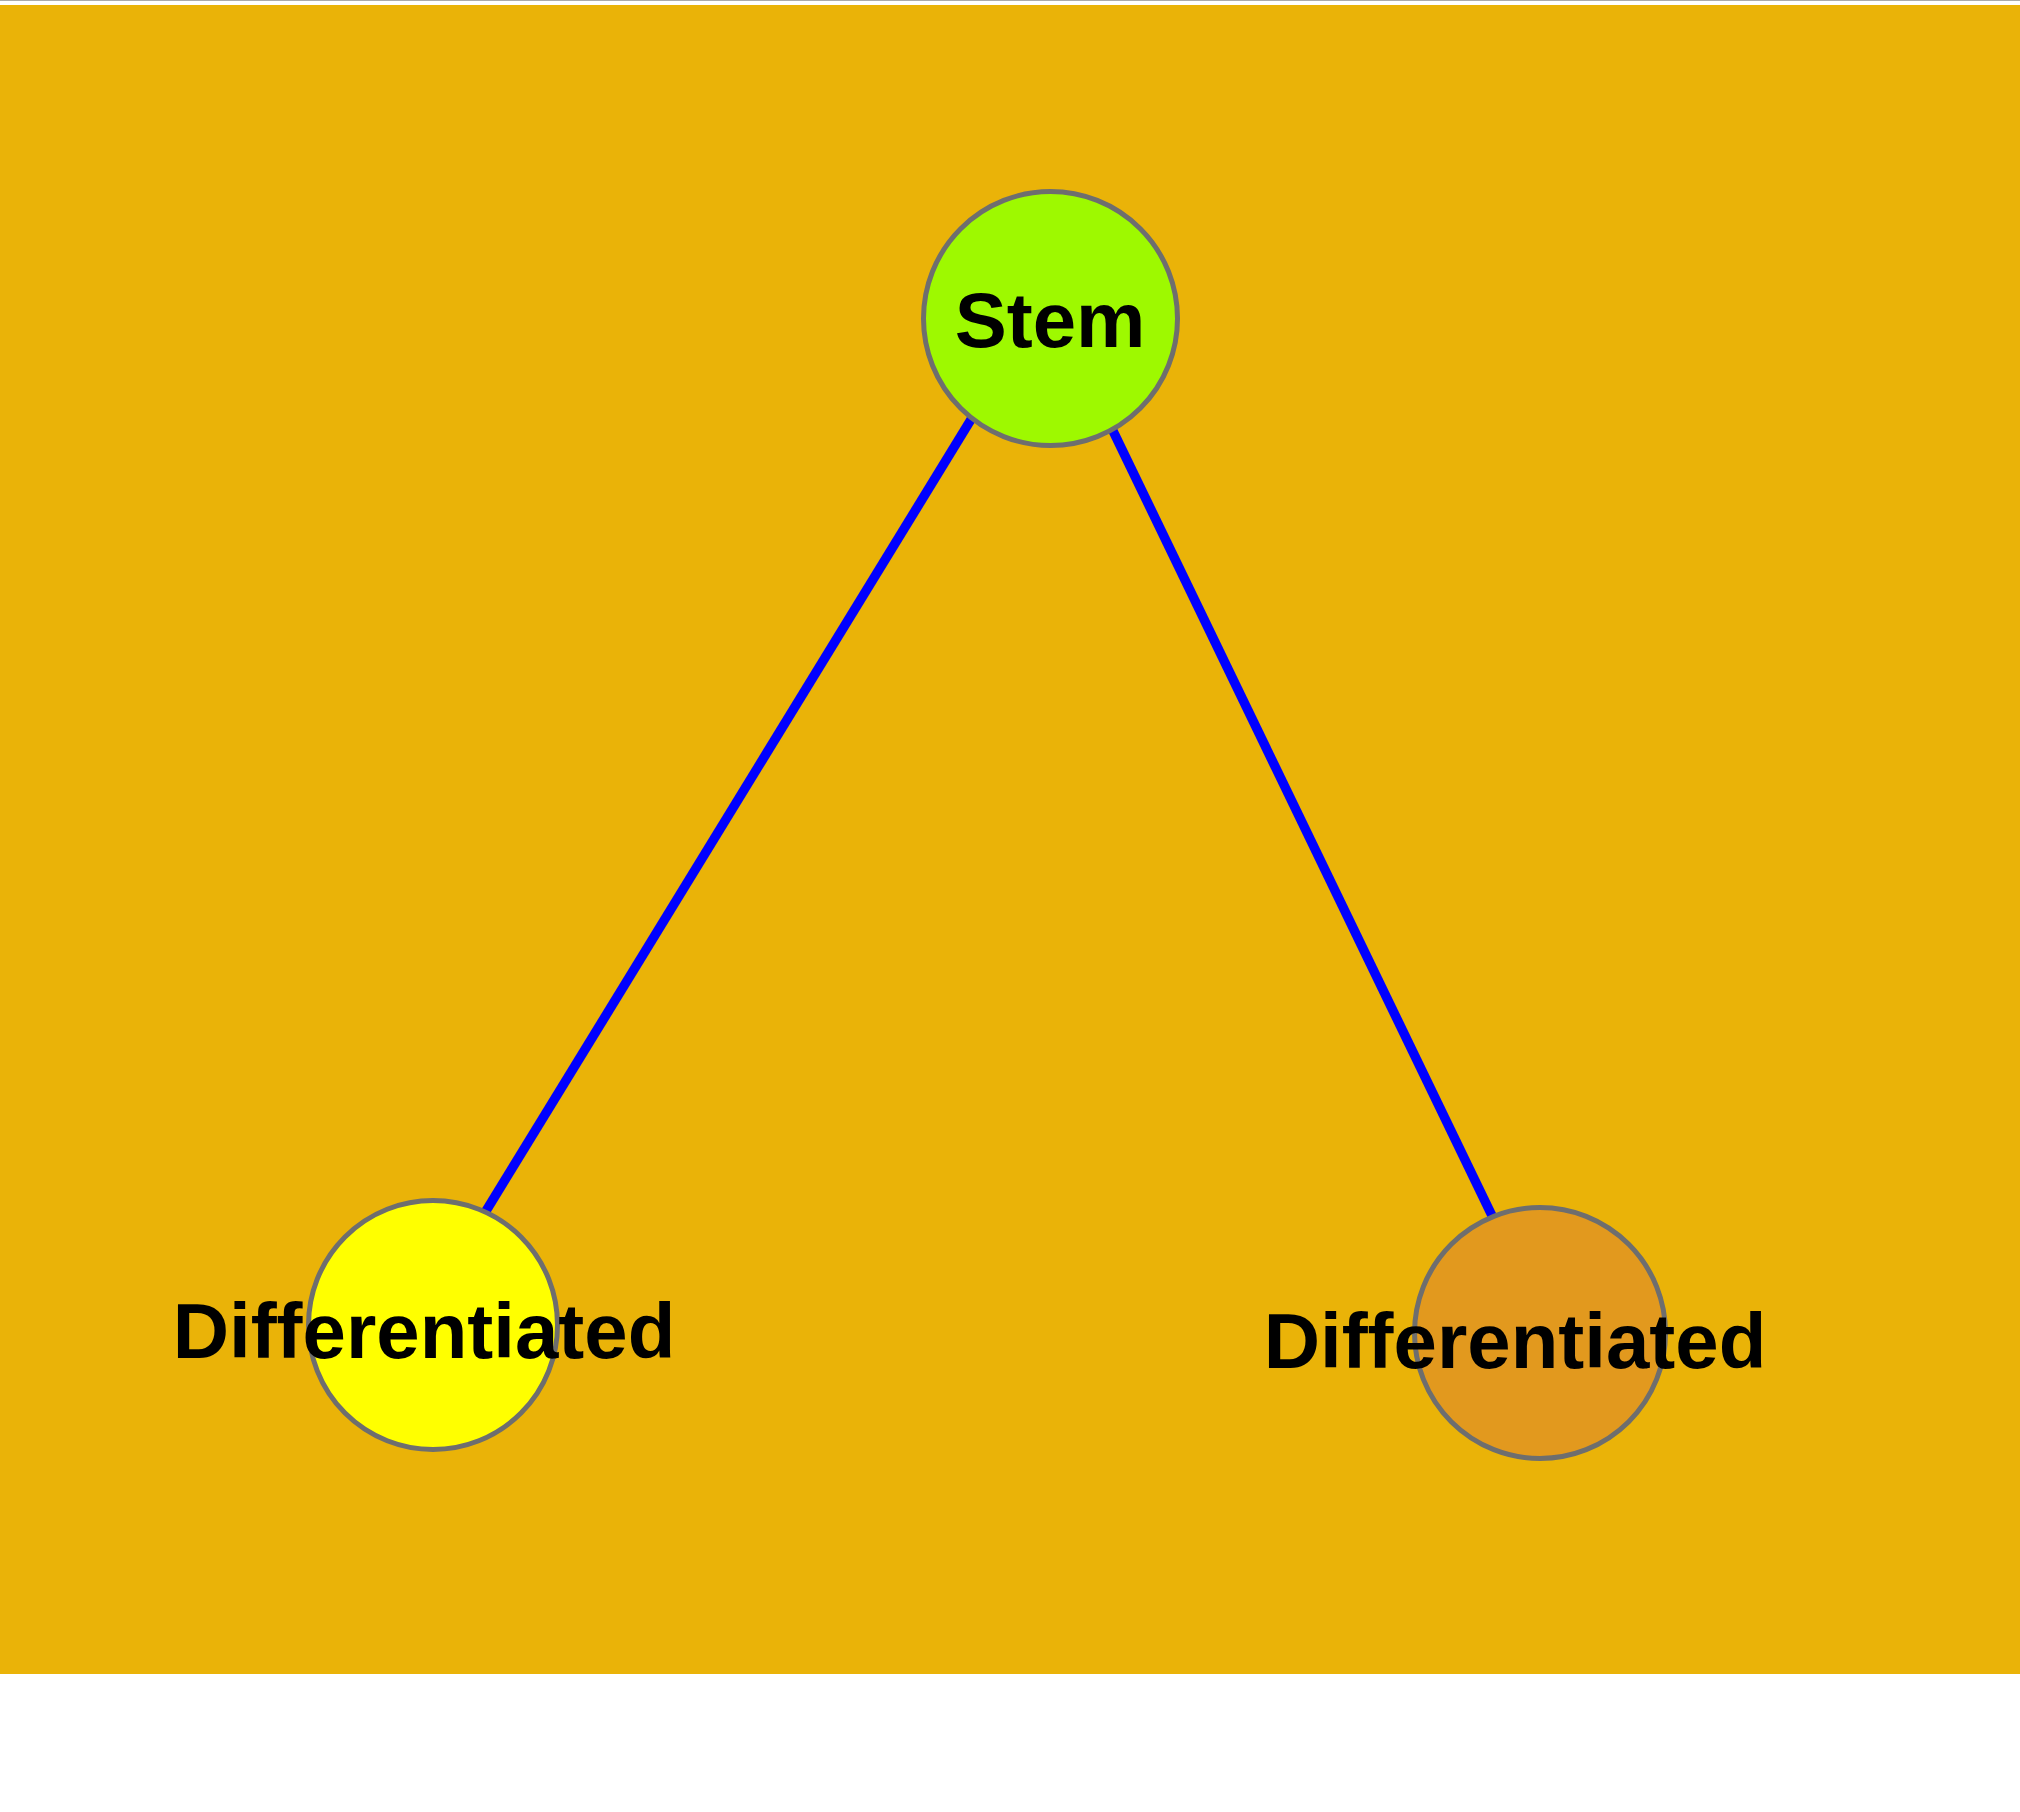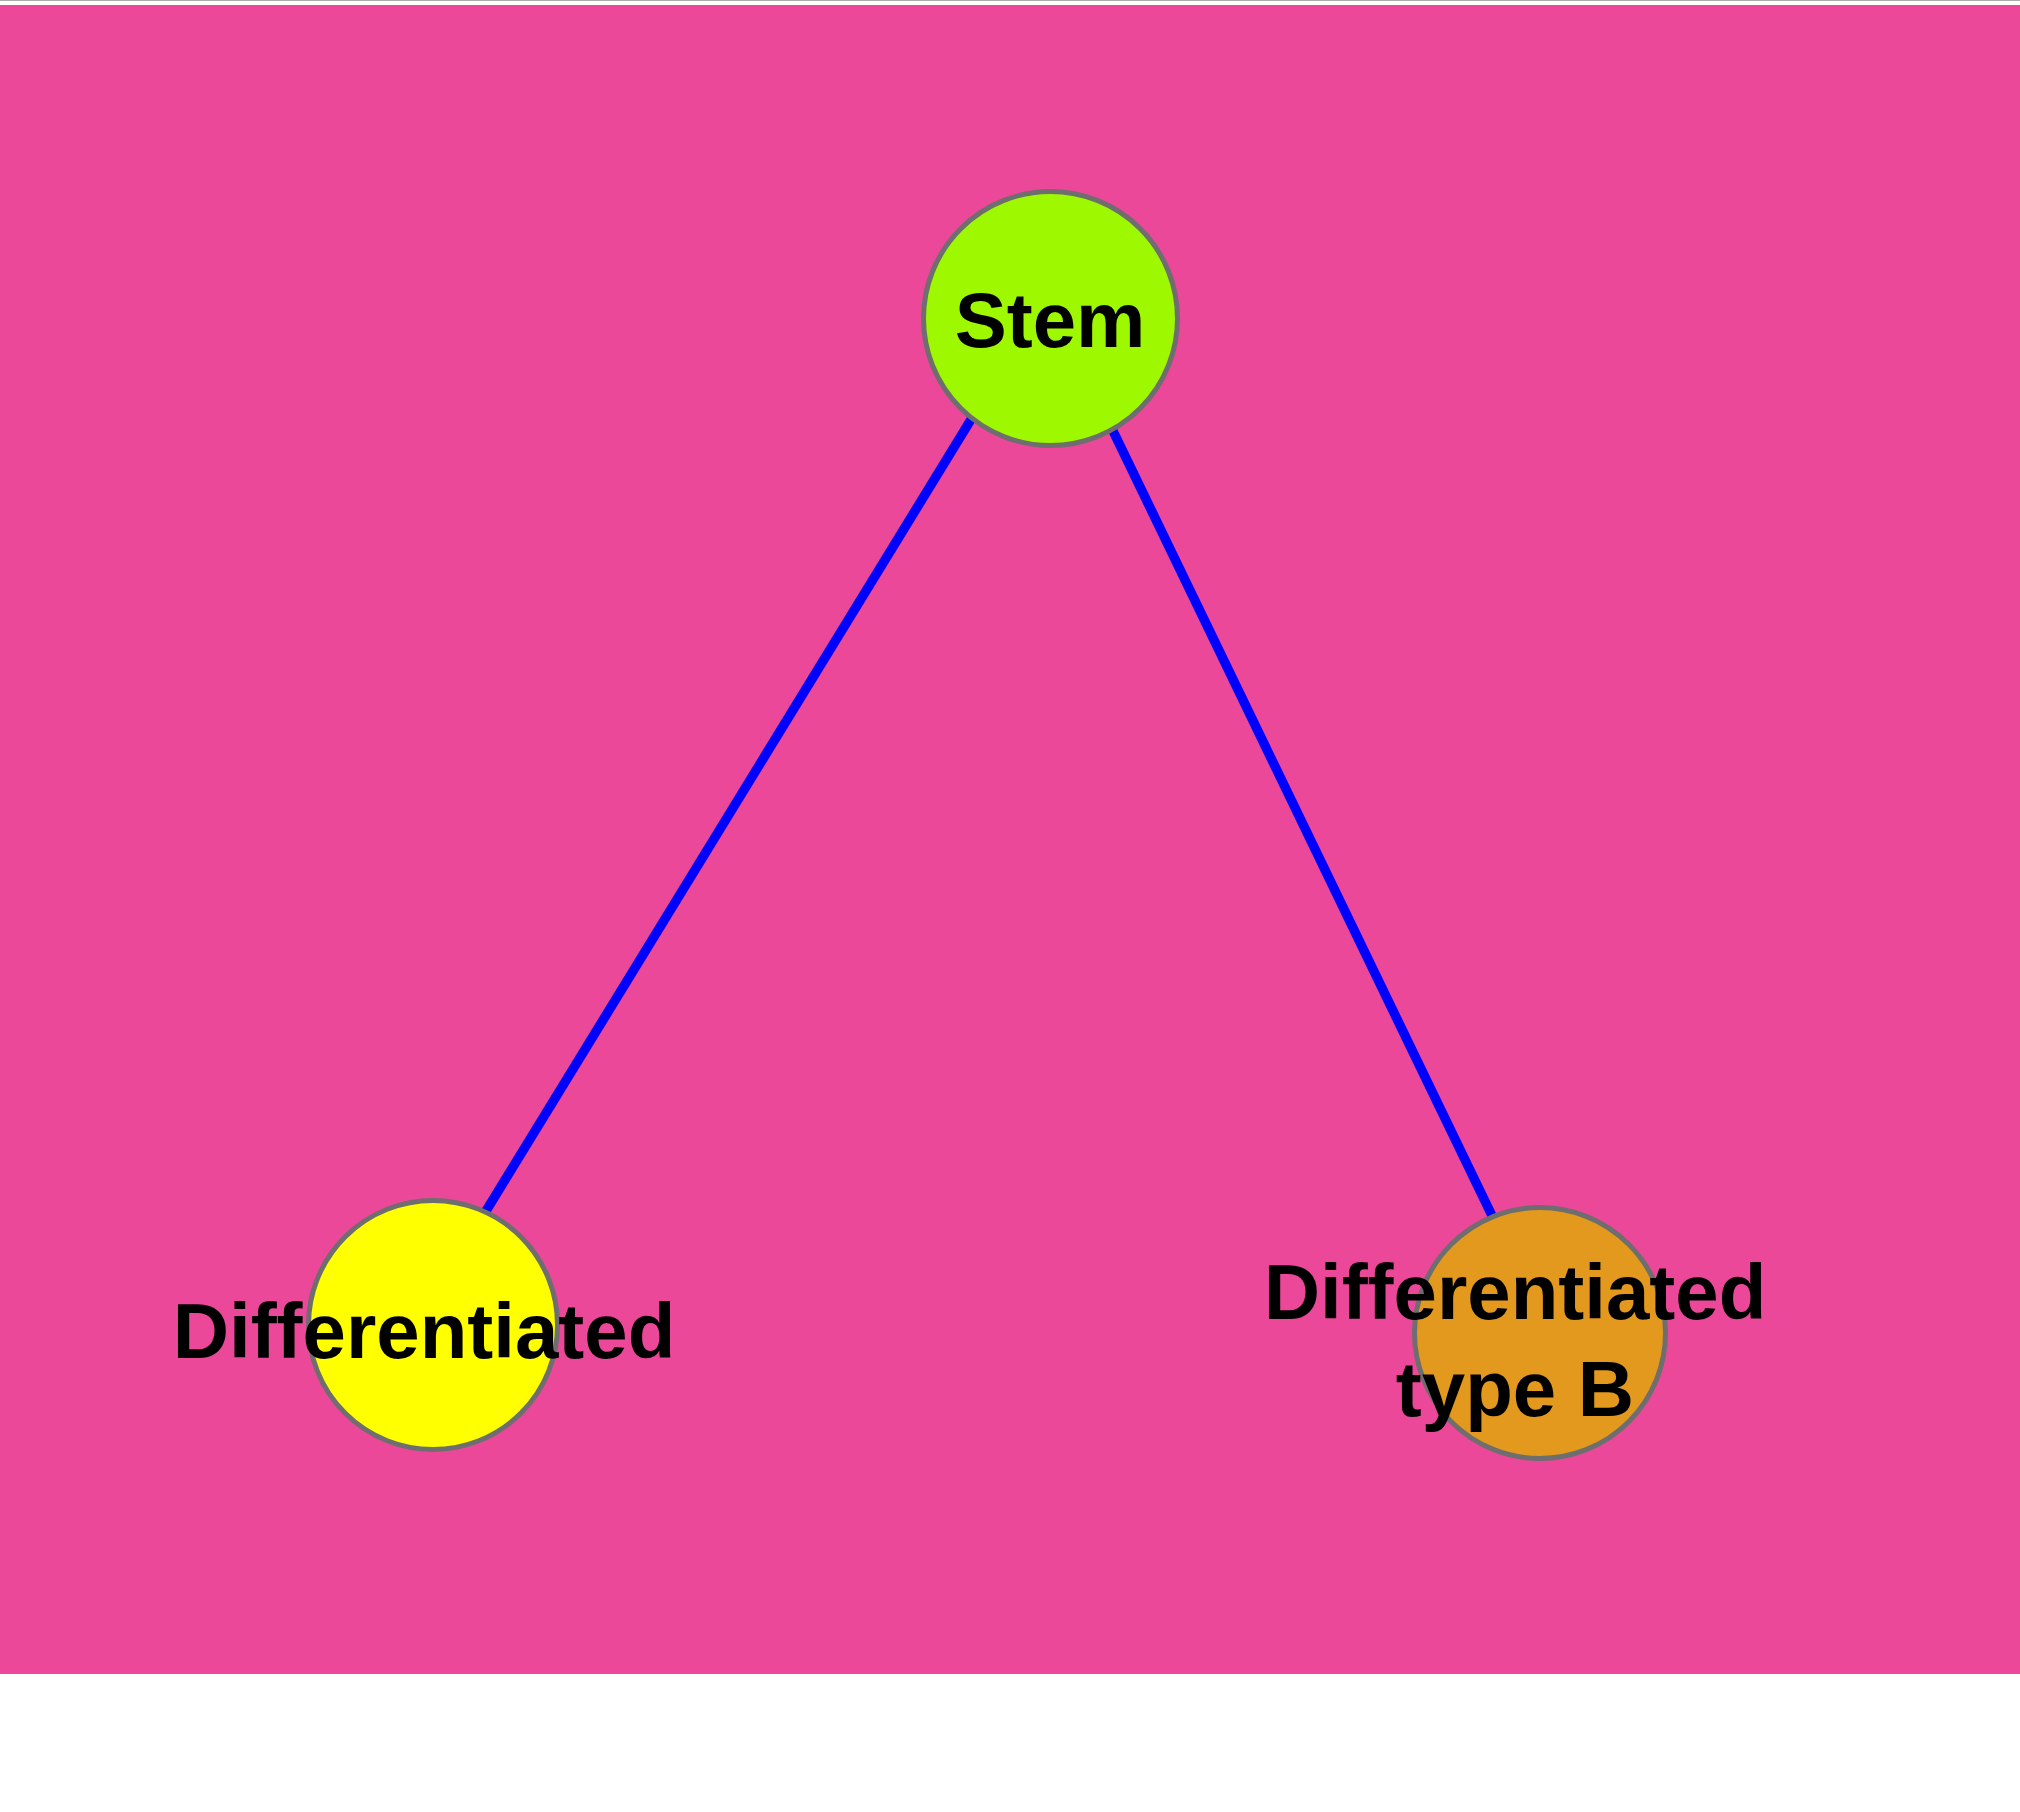--- a/index.html
+++ b/index.html
@@ -53,41 +53,40 @@
     border-top-width: 1.7px;
   }
   .margin-strip.bottom {
     bottom: 0;
     height: 3.4px;
   }
 </style>
 </head>
 <body>
 
-<div class="canvas" style="width: 2021px; height: 1677px; background: #ec4899;">
+<div class="canvas" style="width: 2021px; height: 1677px; background: #eab308;">
 
   <svg class="edge-layer" viewBox="0 0 2384 2138" width="2021" height="1812">
       <line x1="1239" y1="376" x2="511" y2="1564" stroke="#0000FF" stroke-width="12"></line>
       <line x1="1239" y1="376" x2="1817" y2="1573" stroke="#0000FF" stroke-width="12"></line>
     </svg>
 
   <div class="node" style="left: 921px; top: 189px; width: 259px; height: 259px; background: rgb(158, 249, 0); border-color: rgb(110, 110, 110); border-width: 5.1px;"></div>
   <div class="node" style="left: 306px; top: 1198px; width: 254px; height: 254px; background: rgb(255, 255, 0); border-color: rgb(110, 110, 110); border-width: 5.1px;"></div>
   <div class="node" style="left: 1412px; top: 1205px; width: 256px; height: 256px; background: rgb(226, 153, 30); border-color: rgb(110, 110, 110); border-width: 5.1px;"></div>
 
   <div class="node-label" style="left: 1050px; top: 320px; color: rgb(0, 0, 0);">
     <span>Stem</span>
   </div>
 
   <div class="node-label" style="left: 424px; top: 1331px; color: rgb(0, 0, 0);">
     <span>Differentiated</span><br>
   </div>
 
   <div class="node-label" style="left: 1515px; top: 1341px; color: rgb(0, 0, 0);">
     <span>Differentiated</span><br>
-    <span>type B</span>
   </div>
 
   <div class="margin-strip top" style="background: rgb(255, 255, 255); border-top-color: rgb(171, 171, 171);"></div>
   <div class="margin-strip bottom" style="background: rgb(255, 255, 255);"></div>
 
 </div>
 
 
 </body></html>

